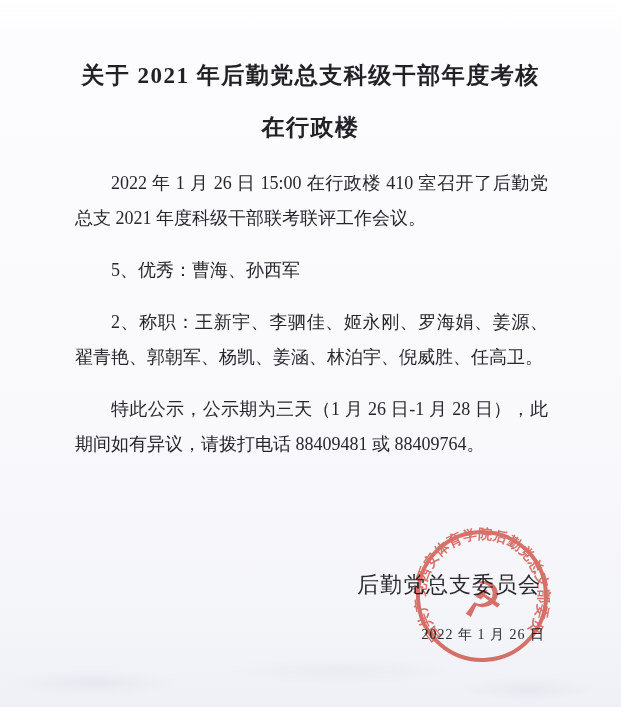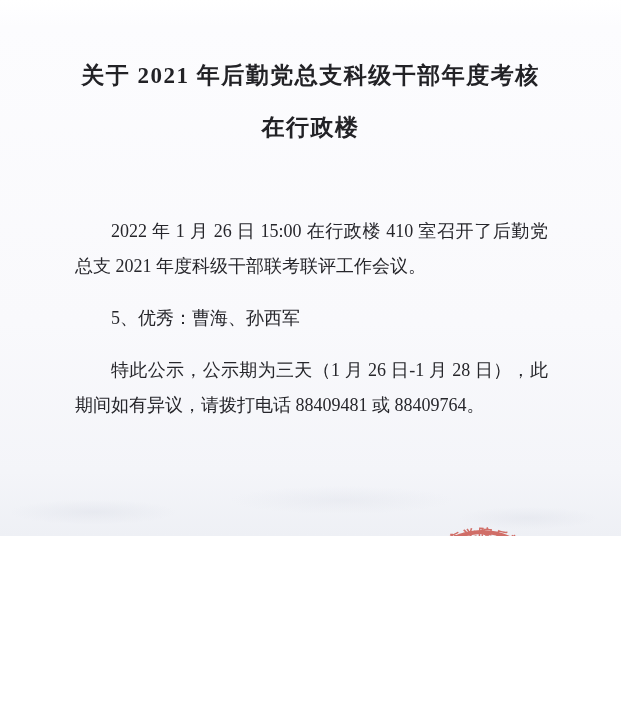--- a/index.html
+++ b/index.html
@@ -1,38 +1,37 @@
 <!DOCTYPE html>
 <html><head>
 <meta charset="utf-8">
 <style>
   html,body{margin:0;padding:0;background:#ffffff;}
   .scan-page{
     position:relative;
-    width:621px;height:536px;
+    width:621px;height:707px;
     overflow:hidden;
     background:linear-gradient(180deg,#ffffff 0%,#fcfcfe 5%,#f9f9fc 60%,#f4f5f9 88%,#eef0f5 100%);
     font-family:"Liberation Serif","DejaVu Serif",serif;
     color:#26262b;
   }
   .title-block{
     position:absolute;top:50px;left:0;right:0;
     text-align:center;
     font-weight:bold;
     font-size:23px;
     letter-spacing:1.5px;
     line-height:52px;
     color:#222226;
   }
   .body-block{
     position:absolute;top:166px;left:75px;width:473px;
     font-size:18px;
     line-height:35px;
     text-align:justify;
-    margin-top:48px;
   }
   .body-block p{
     margin:0 0 17px 0;
     text-indent:2em;
   }
   .signoff-signature{
     position:absolute;top:570px;right:80px;
     font-size:22px;letter-spacing:1px;color:#2a2a2e;
   }
   .signoff-date{
@@ -65,20 +64,21 @@
 <div class="scan-page">
 
   <div class="title-block">
     <div>关于 2021 年后勤党总支科级干部年度考核</div>
     <div>在行政楼</div>
   </div>
 
   <div class="body-block">
     <p>2022 年 1 月 26 日 15:00 在行政楼 410 室召开了后勤党总支 2021 年度科级干部联考联评工作会议。</p>
     <p>5、优秀：曹海、孙西军</p>
+    <p>2、称职：王新宇、李驷佳、姬永刚、罗海娟、姜源、翟青艳、郭朝军、杨凯、姜涵、林泊宇、倪威胜、任高卫。</p>
     <p>特此公示，公示期为三天（1 月 26 日-1 月 28 日），此期间如有异议，请拨打电话 88409481 或 88409764。</p>
   </div>
 
   <div class="signoff-signature">后勤党总支委员会</div>
   <div class="signoff-date">2022 年 1 月 26 日</div>
 
   <svg class="seal" viewBox="0 0 156 156" aria-hidden="true">
     <circle cx="78" cy="78" r="64" fill="none" stroke-width="4" stroke="#d8564b"></circle>
     <path id="sealTextArc" d="M 36,117 A 57.3,57.3 0 1 1 120,117" fill="none"></path>
     <text class="ring-text" fill="#d8564b">

